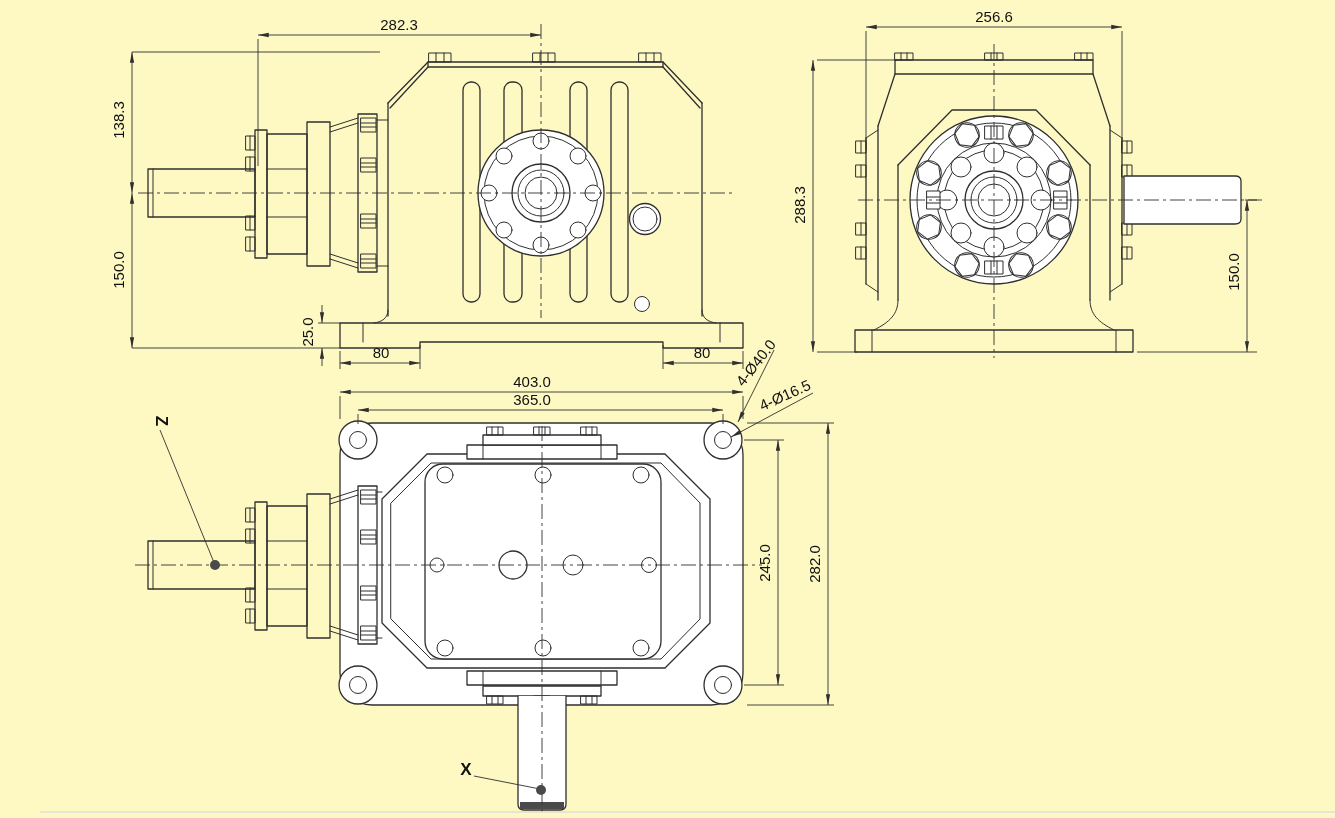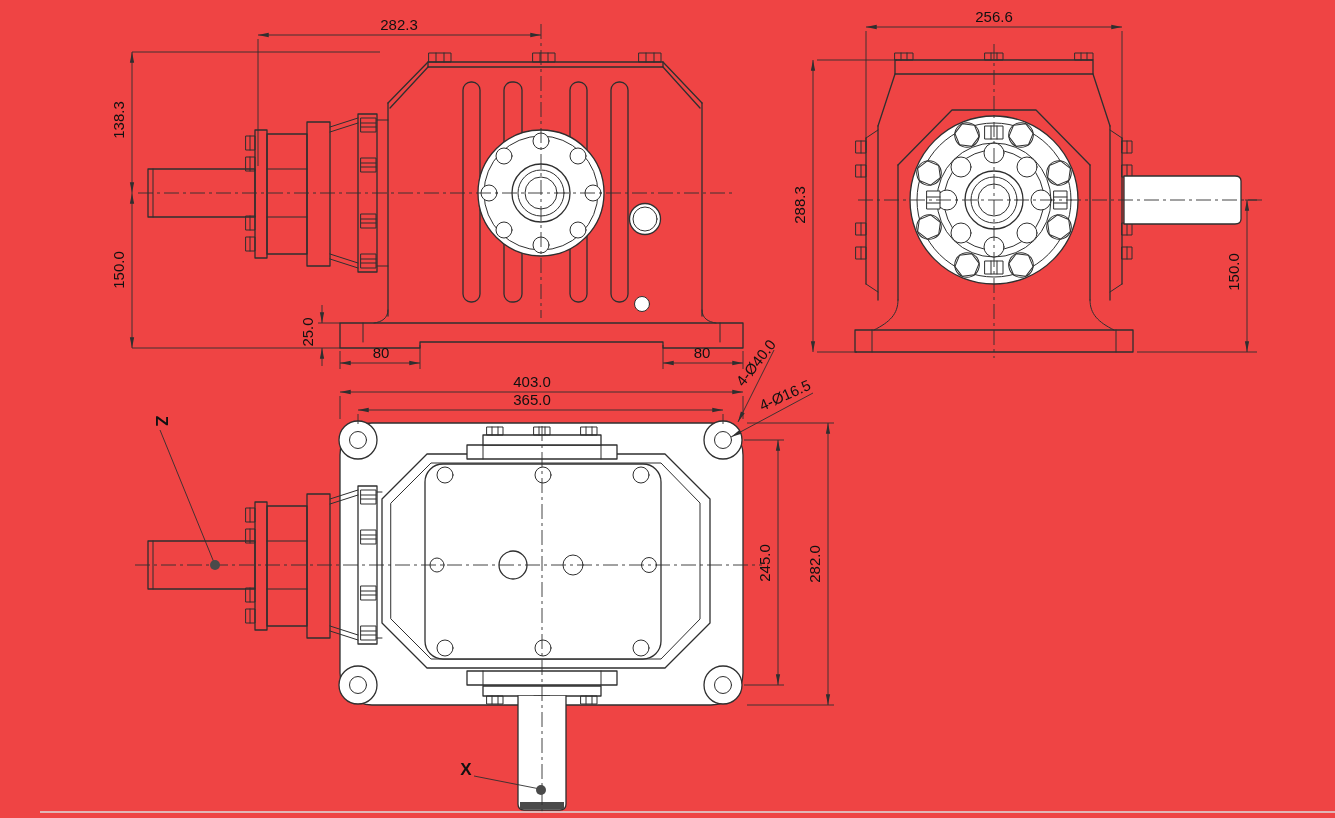--- a/index.html
+++ b/index.html
@@ -1,16 +1,16 @@
 <!DOCTYPE html>
 <html><head>
 <meta charset="utf-8">
 <style>
   html,body{margin:0;padding:0;background:#ffffff;}
-  .canvas{position:relative;width:1335px;height:818px;background:#ef4444;overflow:hidden;
+  .canvas{position:relative;width:1335px;height:818px;background:#fef9c3;overflow:hidden;
           font-family:"Liberation Sans",sans-serif;}
   svg{display:block;}
   .s  {stroke:#2f2f2f;fill:none;stroke-width:1.3;stroke-linejoin:round;stroke-linecap:round;}
   .t  {stroke-width:1;}
   .w  {fill:#ffffff;}
   .cl {stroke:#2f2f2f;fill:none;stroke-width:0.9;stroke-dasharray:15 4 3 4;}
   .dm {stroke:#2f2f2f;fill:none;stroke-width:0.9;}
   .dk {fill:#4a4a4a;stroke:none;}
   text{font:15px "Liberation Sans",sans-serif;fill:#111;}
   .lbl{font-size:17px;font-weight:bold;}

